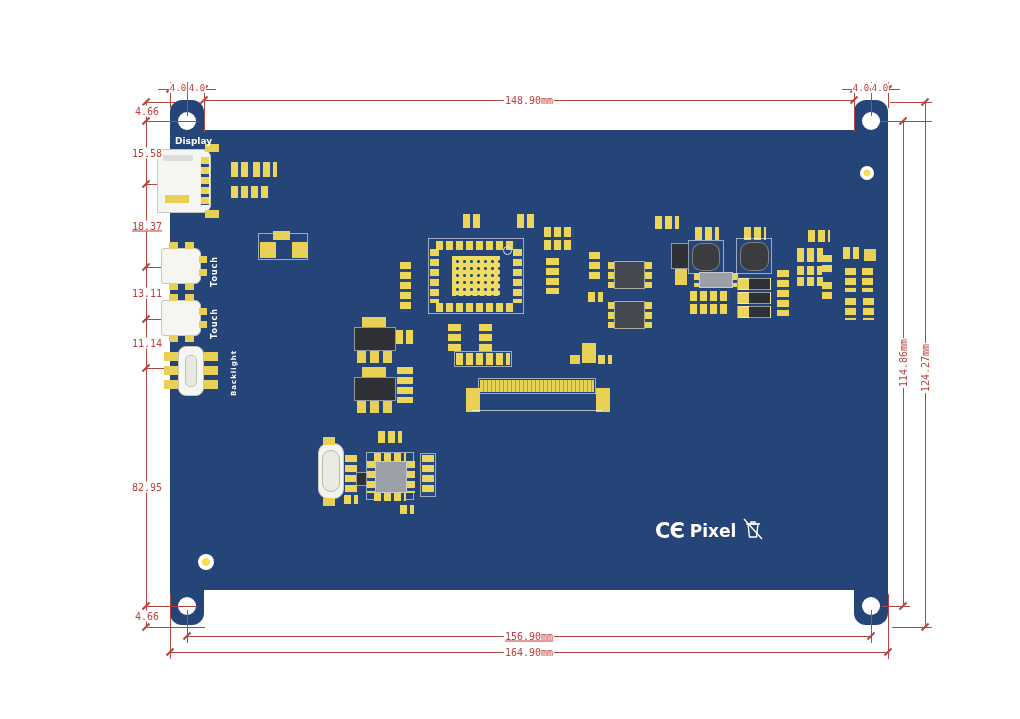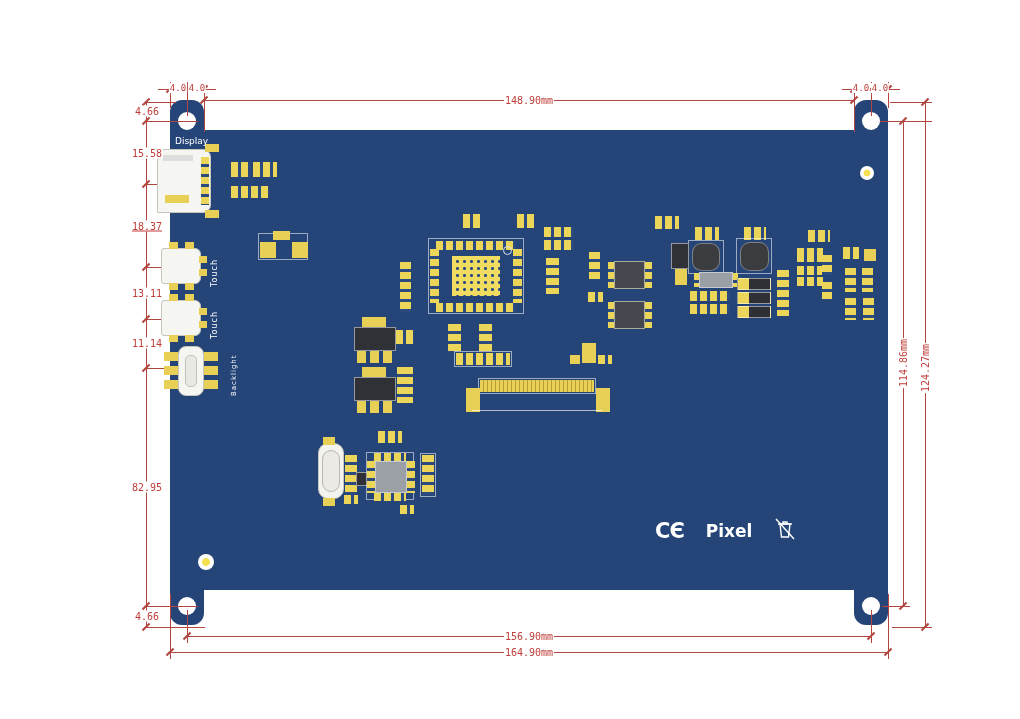--- a/index.html
+++ b/index.html
@@ -34,26 +34,26 @@
   .t-silver{background:#eceae4;border:1px solid #b9b7ae;border-radius:9px;}
   .t-ffc{background:repeating-linear-gradient(90deg,#e8d255 0 3px,#b89b35 3px 4px);}
   .t-wline{background:rgba(255,255,255,.65);}
   .t-dline{background:#b2453f;}
   .t-tick{background:#b2453f;transform:rotate(-45deg);}
   
   .conn{position:absolute;box-sizing:border-box;}
   .conn .part{position:absolute;box-sizing:border-box;}
   .gold{background:#e8cf55;}
   .cbody{background:#f5f5f1;border:1px solid #c6c6bd;}
-  .board-label{position:absolute;color:#ffffff;font-weight:normal;white-space:nowrap;}
+  .board-label{position:absolute;color:#ffffff;font-weight:bold;white-space:nowrap;}
   .vlab{writing-mode:vertical-rl;transform:rotate(180deg);letter-spacing:1px;}
   
   .silk-title{position:absolute;left:652px;top:477px;color:#fff;font-size:19px;font-weight:bold;
               letter-spacing:.5px;white-space:nowrap;}
-  .ce-row{position:absolute;left:655px;top:517px;display:flex;align-items:center;gap:22px;color:#fff;}
+  .ce-row{position:absolute;left:655px;top:517px;display:flex;align-items:center;gap:6px;color:#fff;}
   .ce-mark{font-size:21px;font-weight:bold;letter-spacing:-1px;}
   .rohs{font-size:17px;font-weight:bold;}
   .spec-col{position:absolute;left:762px;top:510px;color:#fff;}
   .spec1{font-size:11px;font-weight:bold;}
   .spec2{font-size:11px;font-weight:bold;margin-top:6px;}
   .spec3{font-size:7px;margin-top:4px;}
   
   .dlabel{position:absolute;color:#bf3d38;font:10px "DejaVu Sans Mono",monospace;
           background:#fff;padding:0 1px;white-space:nowrap;transform:translate(-50%,-50%);}
   .dlabel.rot{transform:translate(-50%,-50%) rotate(-90deg);}
@@ -285,21 +285,21 @@
           <path d="M6 7 h10 l-1.5 13 h-7 z"></path>
           <path d="M4 7 h14"></path>
           <path d="M9 7 v-2 h4 v2"></path>
           <path d="M2 2 L20 22"></path>
         </g>
       </svg>
     </span>
   </div>
 
   <div class="dlabel" style="left:529px;top:100px;">148.90mm</div>
-  <div class="dlabel" style="left:529px;top:636px;">156.90mm</div>
+  <div class="dlabel" style="left:529px;top:636px;text-decoration:underline;">156.90mm</div>
   <div class="dlabel" style="left:529px;top:652px;">164.90mm</div>
   <div class="dlabel rot" style="left:903px;top:363px;">114.86mm</div>
   <div class="dlabel rot" style="left:925px;top:368px;">124.27mm</div>
   <div class="dlabel sm" style="left:178px;top:88px;">4.0</div>
   <div class="dlabel sm" style="left:197px;top:88px;">4.0</div>
   <div class="dlabel sm" style="left:861px;top:88px;">4.0</div>
   <div class="dlabel sm" style="left:880px;top:88px;">4.0</div>
   <div class="dlabel" style="left:147px;top:111px;">4.66</div>
   <div class="dlabel" style="left:147px;top:153px;">15.58</div>
   <div class="dlabel" style="left:147px;top:226px;text-decoration:underline;">18.37</div>

